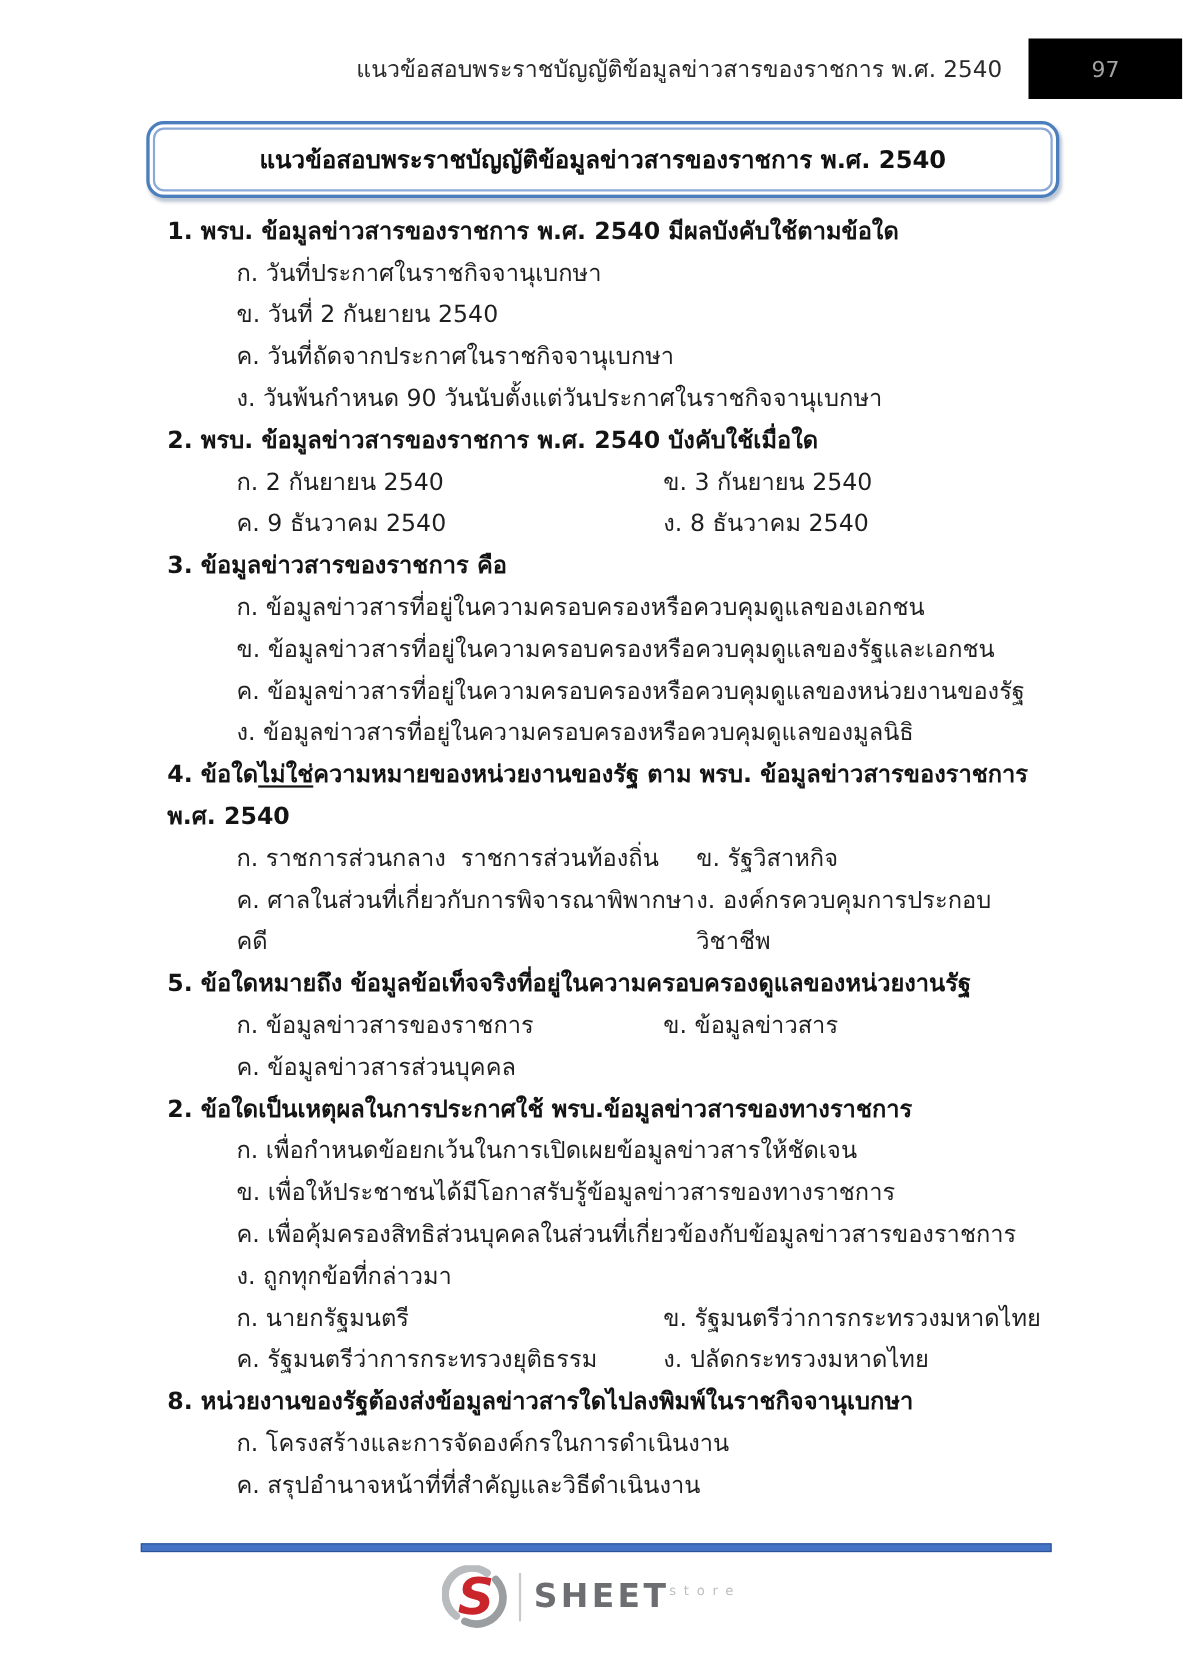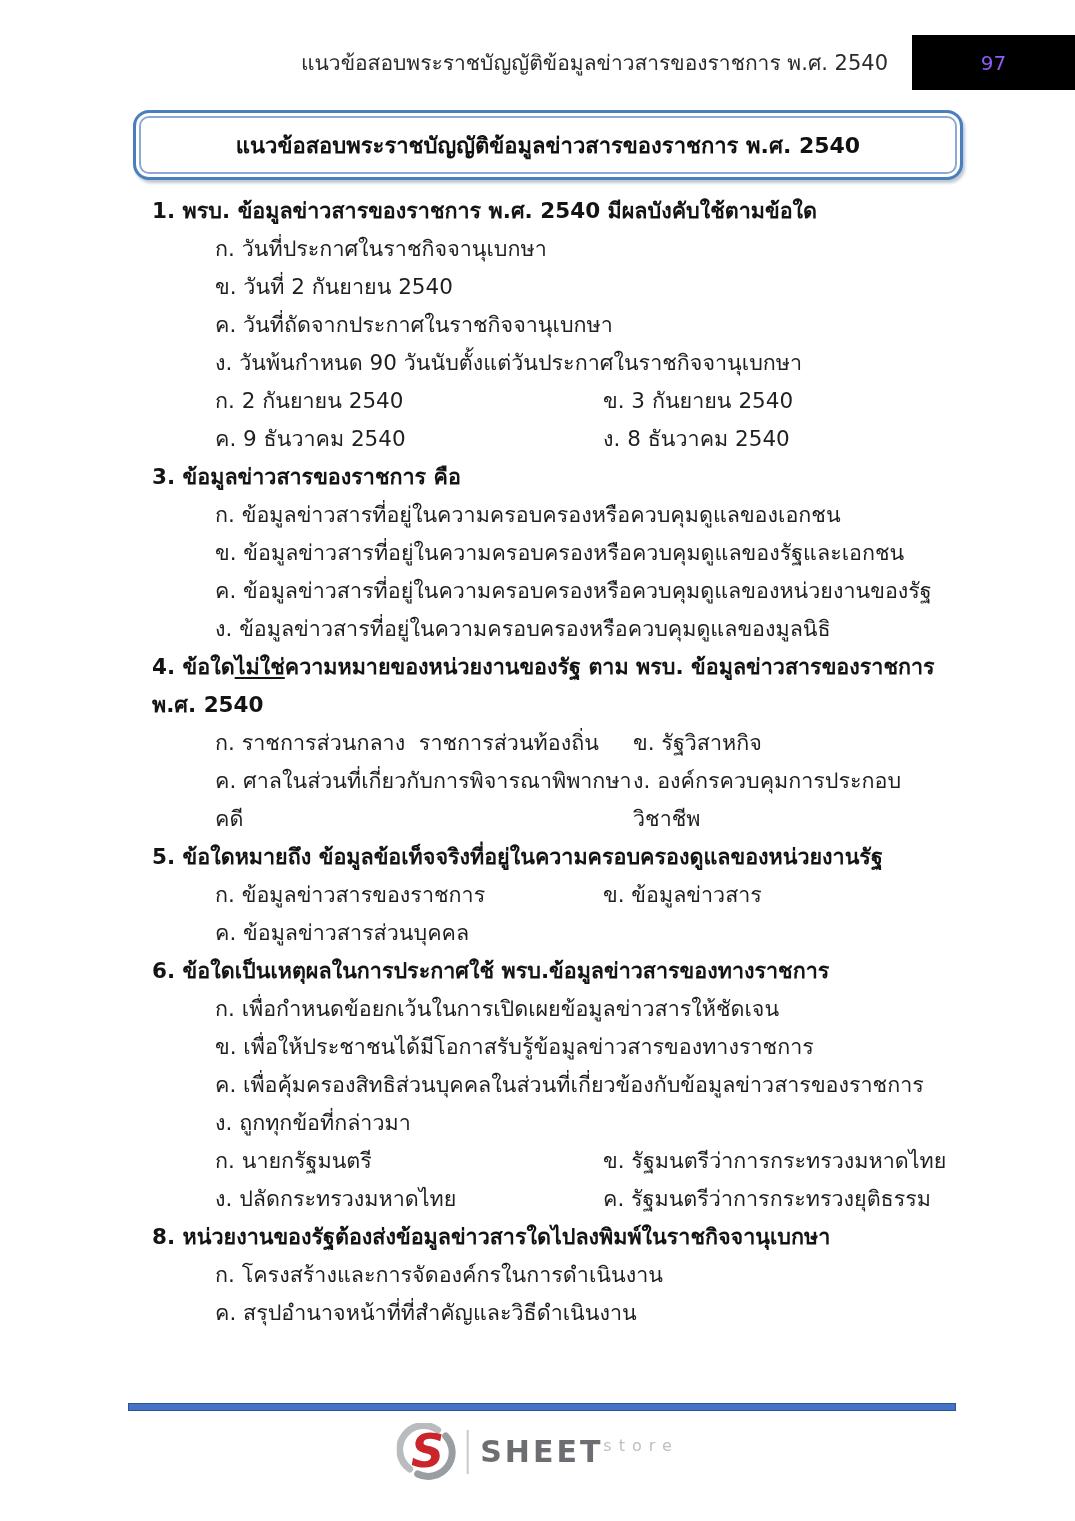--- a/index.html
+++ b/index.html
@@ -23,24 +23,24 @@
     justify-content: flex-end;
     align-items: center;
   }
   .header-title {
     font-size: 21px;
     color: #2a2a2a;
     margin-right: 24px;
     white-space: nowrap;
   }
   .page-num-box {
-    width: 163px;
+    width: 140px;
     height: 55px;
     background: #000000;
-    color: #8b5cf6;
+    color: #a3a3a3;
     display: flex;
     align-items: center;
     justify-content: center;
     font-size: 20px;
     flex: 0 0 auto;
   }
 
   
   .title-box {
     position: absolute;
@@ -118,21 +118,21 @@
   }
   .logo-textblock { display: flex; flex-direction: row; }
   .logo-brand {
     font-size: 30px;
     font-weight: bold;
     color: #6d6e71;
     letter-spacing: 3px;
     line-height: 30px;
   }
   .logo-sub {
-    font-size: 16px;
+    font-size: 12px;
     color: #bdbfc1;
     letter-spacing: 7px;
     line-height: 14px;
     margin-top: 2px;
   }
 </style>
 </head>
 <body>
 
 <div class="page">
@@ -152,20 +152,21 @@
       <div class="question">
         <div class="q-head">1. พรบ. ข้อมูลข่าวสารของราชการ พ.ศ. 2540 มีผลบังคับใช้ตามข้อใด</div>
         <div class="q-opts list">
           <div class="q-opt">ก. วันที่ประกาศในราชกิจจานุเบกษา</div>
           <div class="q-opt">ข. วันที่ 2 กันยายน 2540</div>
           <div class="q-opt">ค. วันที่ถัดจากประกาศในราชกิจจานุเบกษา</div>
           <div class="q-opt">ง. วันพ้นกำหนด 90 วันนับตั้งแต่วันประกาศในราชกิจจานุเบกษา</div>
         </div>
       </div>
       <div class="question">
+        <div class="q-head">2. พรบ. ข้อมูลข่าวสารของราชการ พ.ศ. 2540 บังคับใช้เมื่อใด</div>
         <div class="q-opts grid">
           <div class="q-opt">ก. 2 กันยายน 2540</div>
           <div class="q-opt">ข. 3 กันยายน 2540</div>
           <div class="q-opt">ค. 9 ธันวาคม 2540</div>
           <div class="q-opt">ง. 8 ธันวาคม 2540</div>
         </div>
       </div>
       <div class="question">
         <div class="q-head">3. ข้อมูลข่าวสารของราชการ คือ</div>
         <div class="q-opts list">
@@ -186,34 +187,34 @@
       </div>
       <div class="question">
         <div class="q-head">5. ข้อใดหมายถึง ข้อมูลข้อเท็จจริงที่อยู่ในความครอบครองดูแลของหน่วยงานรัฐ</div>
         <div class="q-opts grid">
           <div class="q-opt">ก. ข้อมูลข่าวสารของราชการ</div>
           <div class="q-opt">ข. ข้อมูลข่าวสาร</div>
           <div class="q-opt">ค. ข้อมูลข่าวสารส่วนบุคคล</div>
         </div>
       </div>
       <div class="question">
-        <div class="q-head">6. ข้อใดเป็นเหตุผลในการประกาศใช้ พรบ.ข้อมูลข่าวสารของทางราชการ</div>
+        <div class="q-head">2. ข้อใดเป็นเหตุผลในการประกาศใช้ พรบ.ข้อมูลข่าวสารของทางราชการ</div>
         <div class="q-opts list">
           <div class="q-opt">ก. เพื่อกำหนดข้อยกเว้นในการเปิดเผยข้อมูลข่าวสารให้ชัดเจน</div>
           <div class="q-opt">ข. เพื่อให้ประชาชนได้มีโอกาสรับรู้ข้อมูลข่าวสารของทางราชการ</div>
           <div class="q-opt">ค. เพื่อคุ้มครองสิทธิส่วนบุคคลในส่วนที่เกี่ยวข้องกับข้อมูลข่าวสารของราชการ</div>
           <div class="q-opt">ง. ถูกทุกข้อที่กล่าวมา</div>
         </div>
       </div>
       <div class="question">
         <div class="q-opts grid">
           <div class="q-opt">ก. นายกรัฐมนตรี</div>
           <div class="q-opt">ข. รัฐมนตรีว่าการกระทรวงมหาดไทย</div>
+          <div class="q-opt">ค. รัฐมนตรีว่าการกระทรวงยุติธรรม</div>
           <div class="q-opt">ง. ปลัดกระทรวงมหาดไทย</div>
-          <div class="q-opt">ค. รัฐมนตรีว่าการกระทรวงยุติธรรม</div>
         </div>
       </div>
       <div class="question">
         <div class="q-head">8. หน่วยงานของรัฐต้องส่งข้อมูลข่าวสารใดไปลงพิมพ์ในราชกิจจานุเบกษา</div>
         <div class="q-opts list">
           <div class="q-opt">ก. โครงสร้างและการจัดองค์กรในการดำเนินงาน</div>
           <div class="q-opt">ค. สรุปอำนาจหน้าที่ที่สำคัญและวิธีดำเนินงาน</div>
         </div>
       </div>
     </div>

